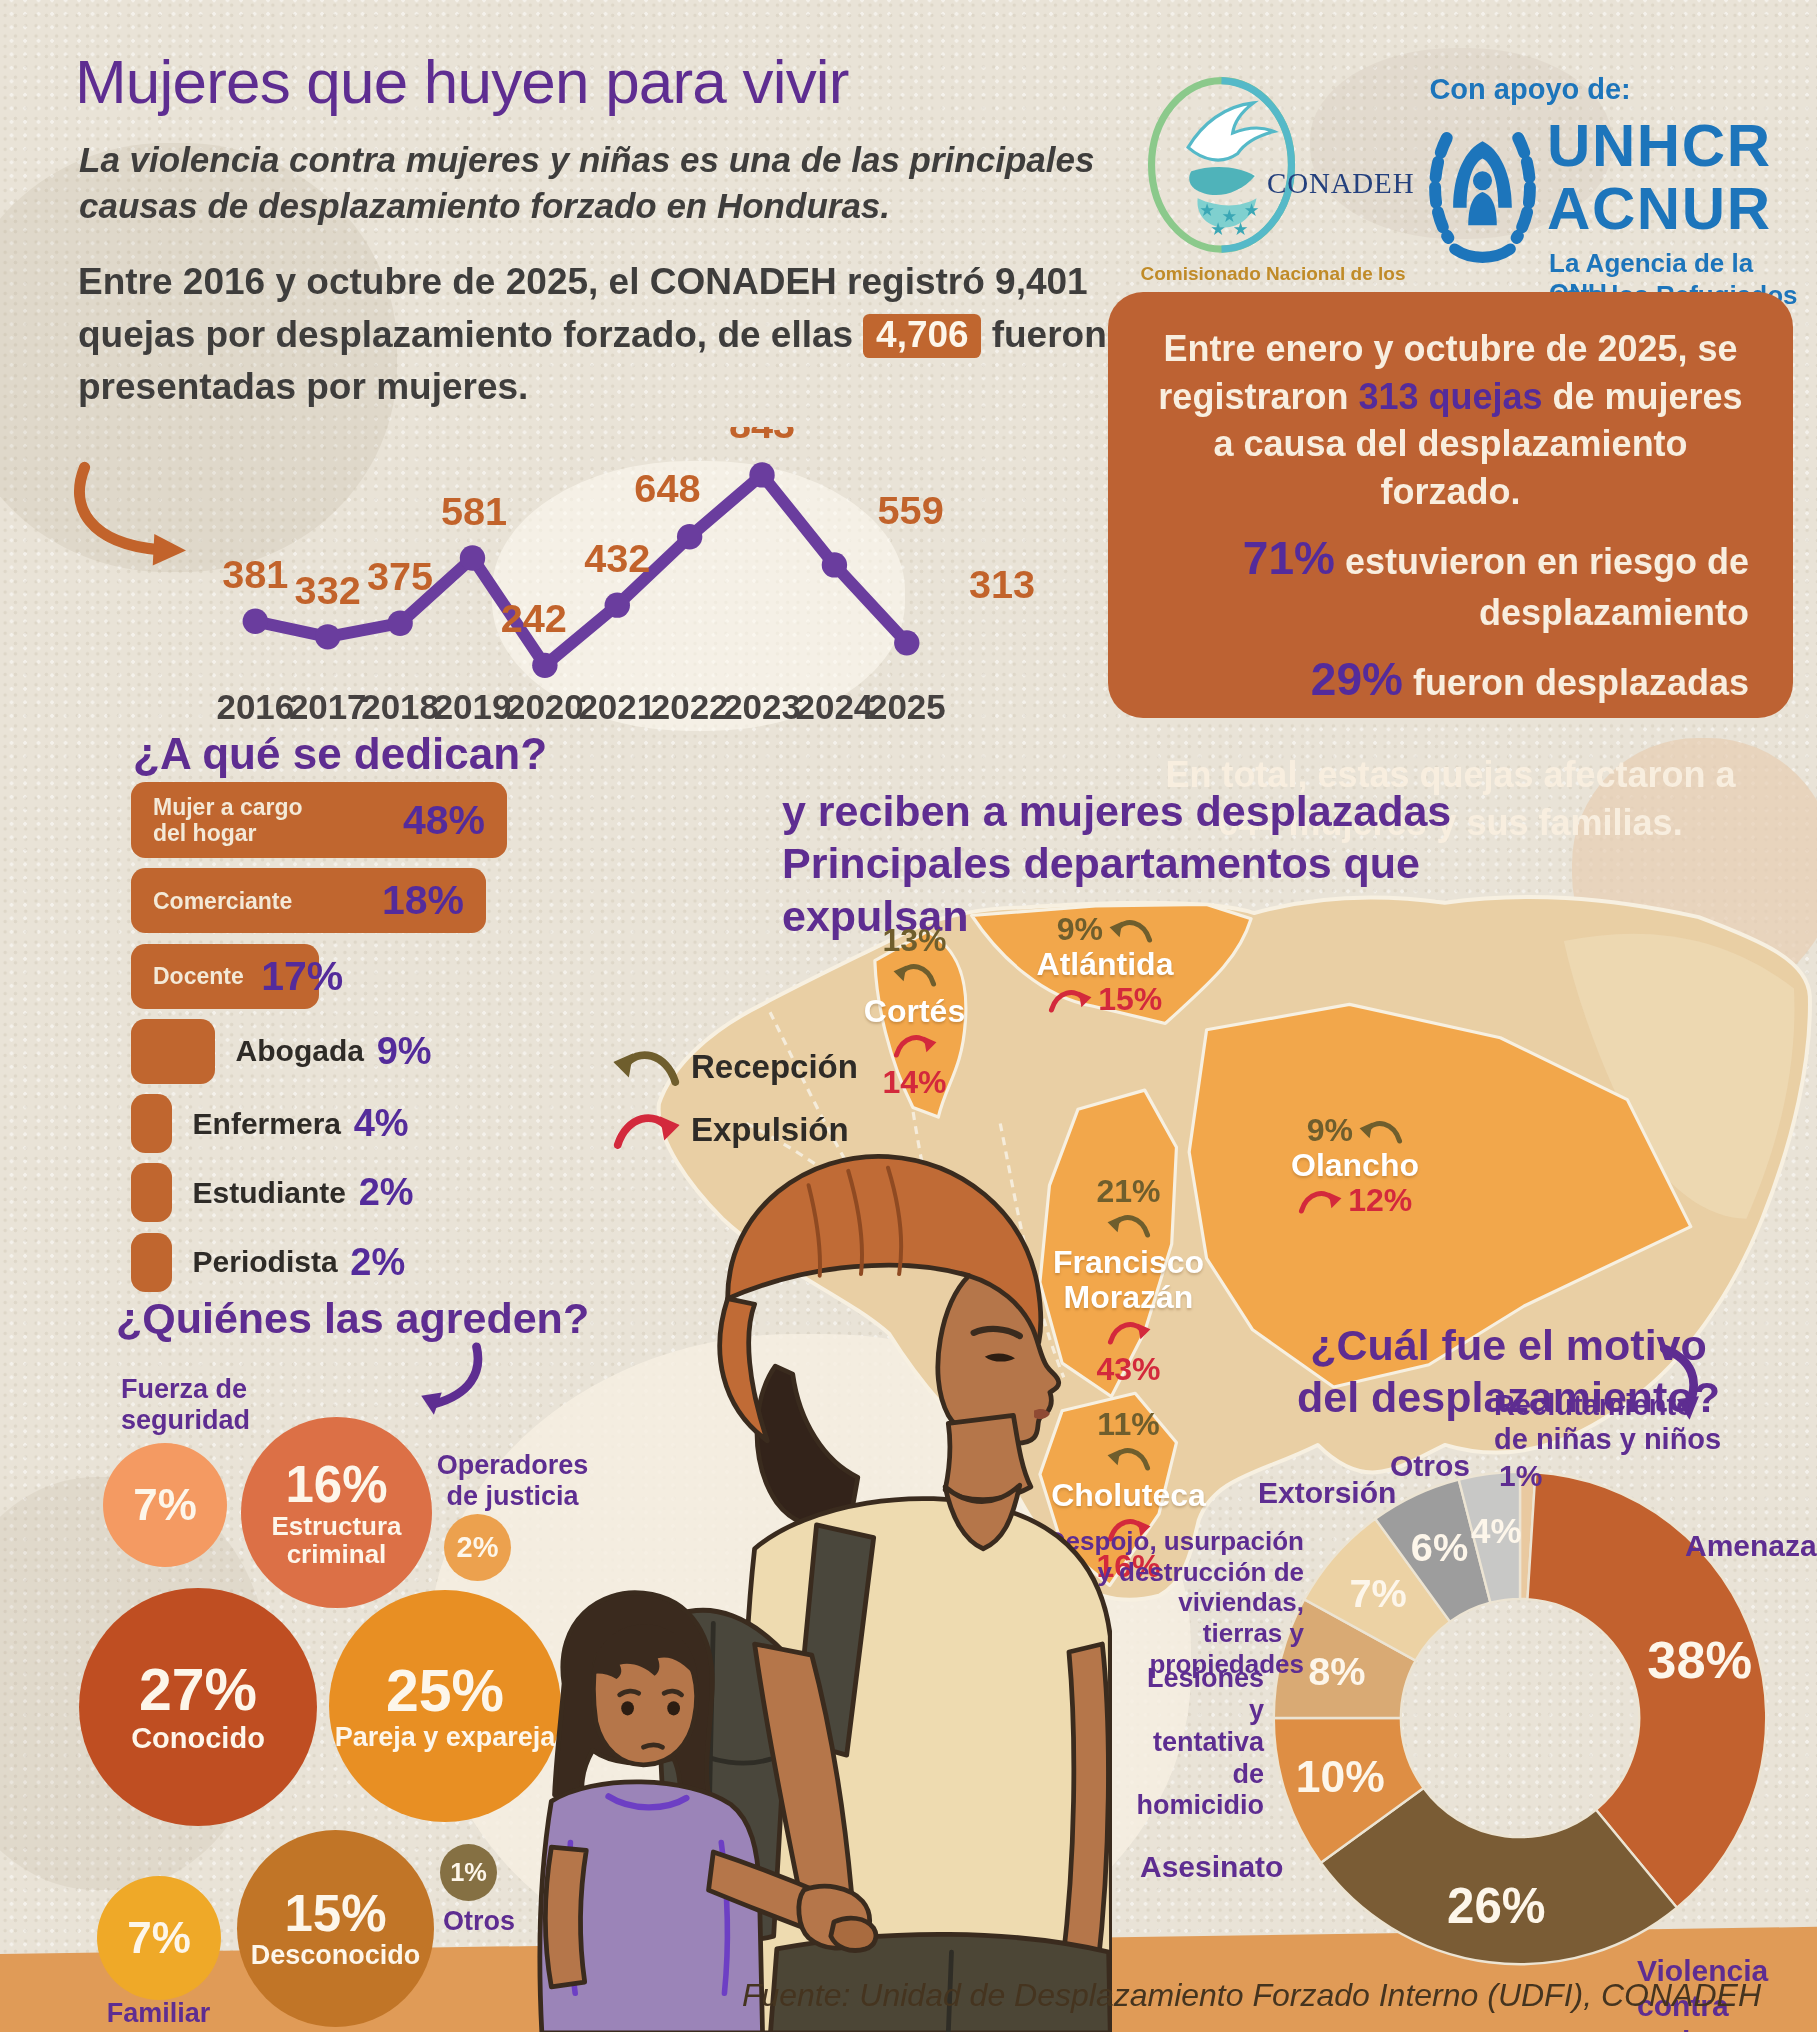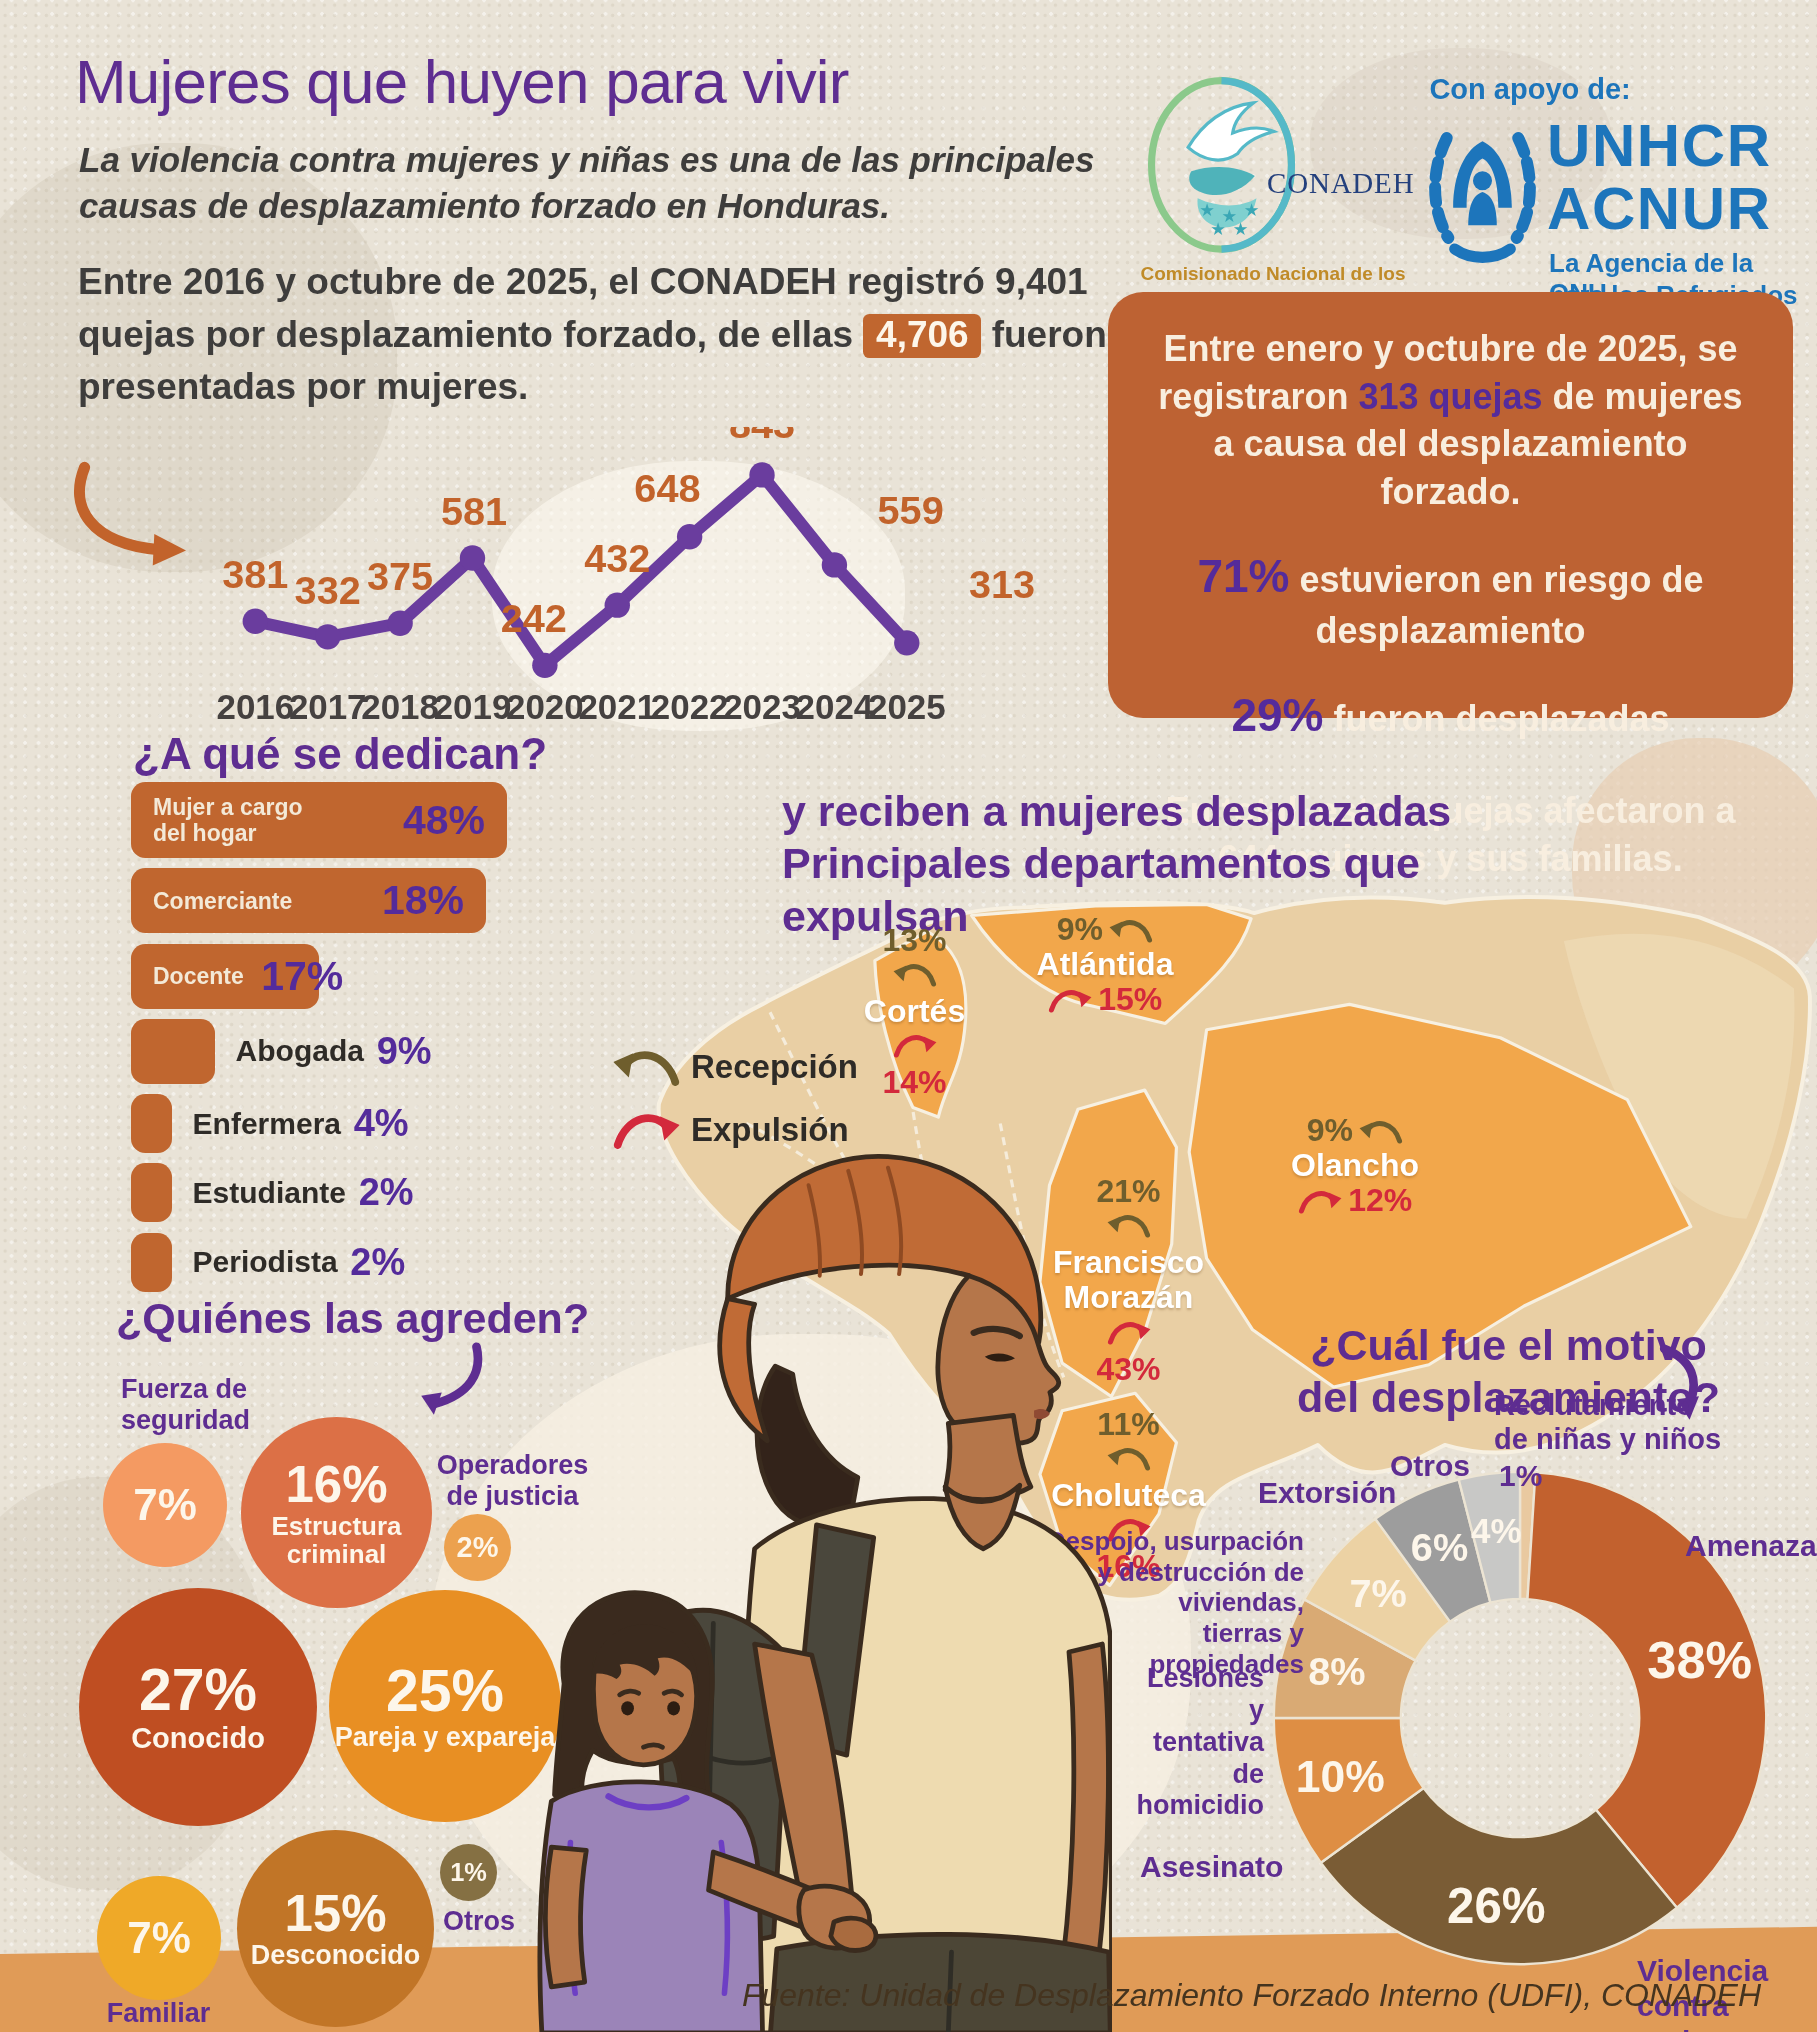--- a/index.html
+++ b/index.html
@@ -31,21 +31,21 @@
   
   .line-chart{left:95px;top:427px;z-index:2;}
   .trend-arrow{left:67px;top:461px;z-index:2;}
   
   .statbox{left:1108px;top:292px;width:685px;height:426px;background:#bd6233;border-radius:35px;z-index:2;
     color:#f8eedf;text-align:center;font-size:36px;font-weight:700;line-height:1.32;}
   .statbox .inner{position:absolute;left:44px;right:44px;top:33px;}
   .statbox .pp{color:var(--purple2);font-weight:800;}
   .statbox .big{font-size:46px;}
   .statbox p{margin:0 0 8px 0;}
-  .statbox .srow{margin-top:31px;}
+  .statbox .srow{margin-top:13px;text-align:right;}
   .statbox .total{margin-top:41px;}
   
   .occ-title{left:133px;top:729px;font-size:44px;font-weight:800;color:var(--purple);z-index:2;}
   .bars{left:131px;top:782px;width:603px;z-index:2;}
   .bar-row{display:flex;align-items:center;margin-bottom:10.3px;}
   .bar{position:relative;background:var(--orange);border-radius:14.3px;display:flex;align-items:center;}
   .w1{width:376px;height:76px;} .w2{width:355px;height:65px;} .w3{width:188px;height:65px;}
   .w4{width:84px;height:65px;} .w5{width:41px;height:59px;} .w6{width:41px;height:59px;} .w7{width:41px;height:59px;}
   .bar-label{color:var(--cream);font-weight:700;font-size:23px;line-height:1.15;padding-left:22px;}
   .bar-pct{position:absolute;right:22px;color:var(--purple2);font-weight:800;font-size:41px;}

